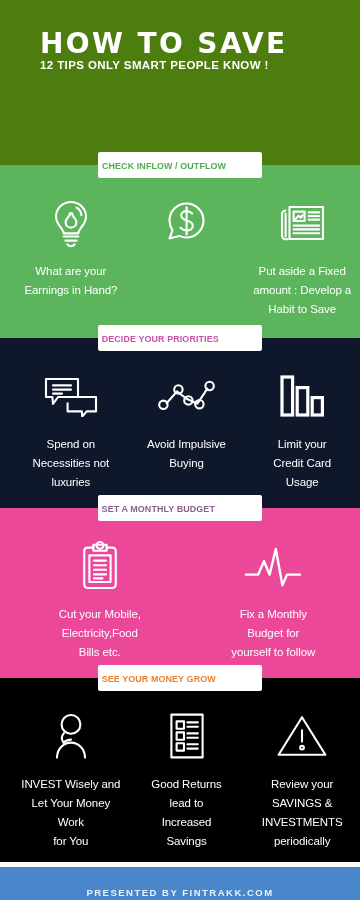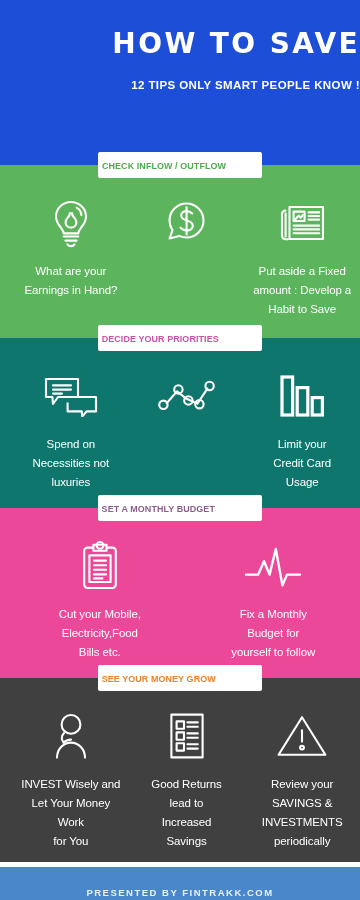--- a/index.html
+++ b/index.html
@@ -10,50 +10,50 @@
     background:#ffffff;
     overflow:hidden;
     -webkit-font-smoothing:antialiased;
   }
   .infographic { position:relative; width:360px; height:900px; }
 
   
   .header {
     position:relative;
     height:165px;
-    background:#1d4ed8;
-    text-align:right;
+    background:#4d7c0f;
+    text-align:left;
+    padding-left:40px;
   }
   .header-title {
     padding-top:29px;
     color:#ffffff;
     font-size:28px;
     line-height:30px;
     font-weight:bold;
     letter-spacing:2.4px;
     font-family:"DejaVu Sans", sans-serif;
     text-transform:uppercase;
   }
   .header-title .line2 { display:block; }
   .header-sub {
-    margin-top:20px;
     color:#ffffff;
     font-size:11.5px;
     font-weight:bold;
     letter-spacing:0.4px;
     font-family:"Liberation Sans Narrow","Liberation Sans", sans-serif;
     text-transform:uppercase;
   }
 
   
   .section { position:relative; }
   .section.green  { background:#5cb45c; height:173px; }
-  .section.pink   { background:#0f766e; height:170px; }
+  .section.pink   { background:#0f172a; height:170px; }
   .section.purple { background:#ec4899; height:170px; }
-  .section.orange { background:#404040; height:184px; }
+  .section.orange { background:#000000; height:184px; }
 
   
   .banner {
     position:absolute;
     top:-13px;
     left:50%;
     transform:translateX(-50%);
     width:164px;
     height:26px;
     background:#ffffff;
@@ -221,20 +221,22 @@
             <g fill="none" stroke="#ffffff" stroke-width="2.1" stroke-linecap="round" stroke-linejoin="round">
               <path d="M8.6 24.2 L19 12.4 L28.6 19.8 L39.4 24.6 L49.4 9.6"></path>
               <circle cx="5.4" cy="25.8" r="4.2"></circle>
               <circle cx="20.4" cy="10.4" r="4.2"></circle>
               <circle cx="30.4" cy="21.4" r="4.2"></circle>
               <circle cx="41.4" cy="25.2" r="4.2"></circle>
               <circle cx="51.6" cy="7" r="4.2"></circle>
             </g>
           </svg>
         </div>
+        <div class="card-text">Avoid Impulsive
+Buying</div>
       </div>
 
       <div class="card">
         <div class="card-icon">
           <svg width="50" height="44" viewBox="0 0 50 44">
             <g fill="none" stroke="#ffffff" stroke-width="3.2" stroke-linejoin="miter">
               <rect x="5" y="3" width="10.6" height="38"></rect>
               <rect x="20.2" y="13.6" width="10.6" height="27.4"></rect>
               <rect x="35.2" y="23.6" width="10.2" height="17.4"></rect>
             </g>

